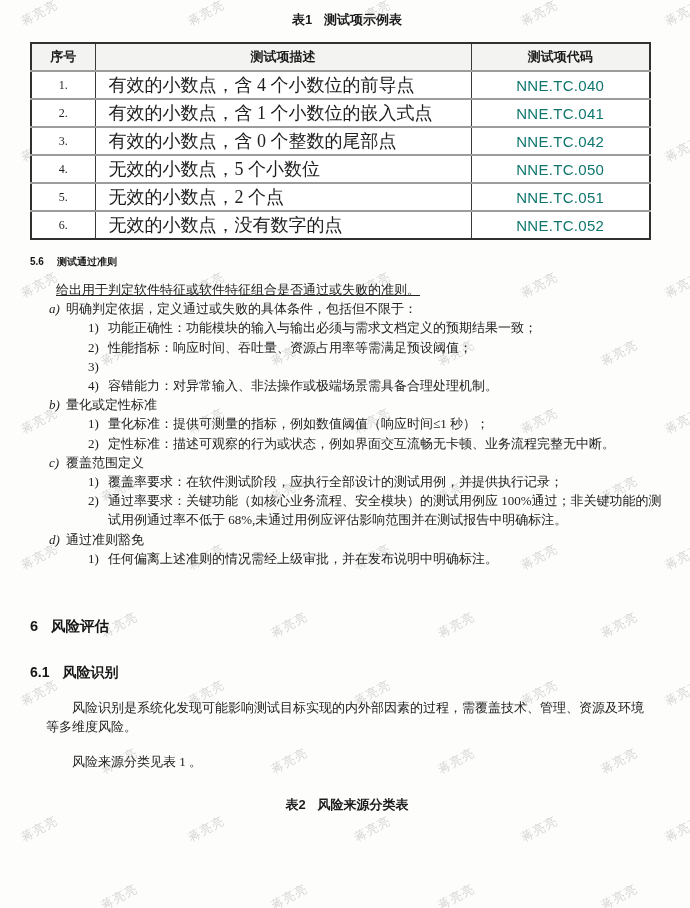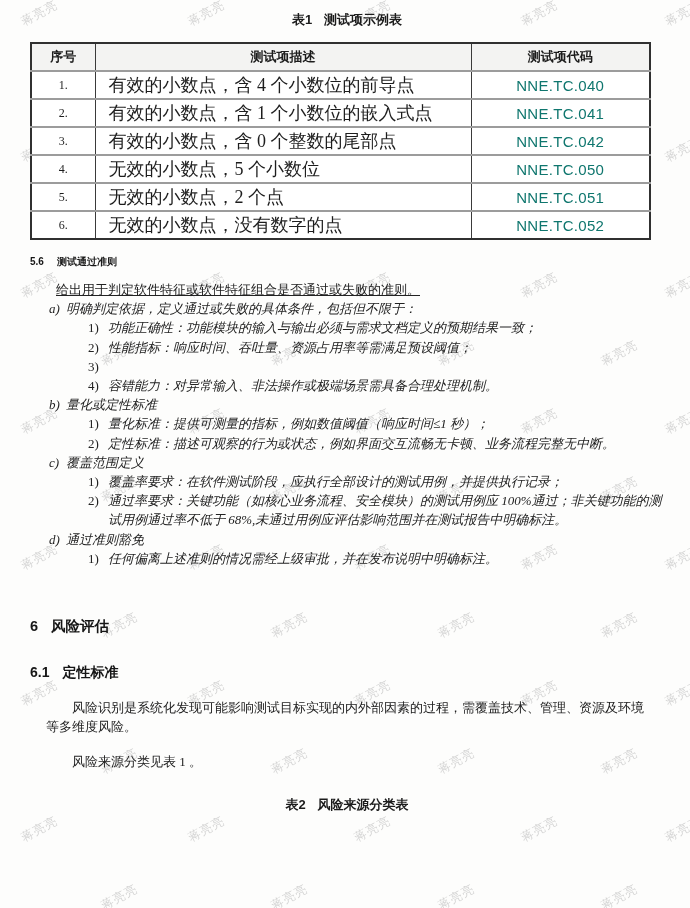--- a/index.html
+++ b/index.html
@@ -70,21 +70,21 @@
   .heading .num { display:inline-block; margin-right:13px; }
 
   .list-block { margin-top:9px; font-size:13px; line-height:19.2px; }
   .intro { text-indent:26px;text-decoration:underline; }
   .li { display:flex; }
   .li .lbl { flex:0 0 auto; }
   .li1 { padding-left:19px; }
   .li1 > .lbl { width:17px; font-style:italic; }
   .li2 { padding-left:58px; }
   .li2 > .lbl { width:20px; }
-  .li .txt { flex:1 1 auto;font-style:italic; }
+  .li .txt { flex:1 1 auto; }
 
   .para-block { margin-top:15px; font-size:13px; line-height:19.2px; }
   .para { margin:16px; text-indent:26px; }
 </style>
 </head>
 <body>
 
 <div class="wm-layer">
     <span class="wm" style="left: 20px; top: 5px;">蒋亮亮</span>
     <span class="wm" style="left: 187px; top: 5px;">蒋亮亮</span>
@@ -265,21 +265,21 @@
       <span class="lbl">1)</span>
       <span class="txt">任何偏离上述准则的情况需经上级审批，并在发布说明中明确标注。</span>
     </div>
   </div>
 
   <div class="heading h-6">
     <span class="num">6</span><span>风险评估</span>
   </div>
 
   <div class="heading h-61">
-    <span class="num">6.1</span><span>定性标准</span>
+    <span class="num">6.1</span><span>风险识别</span>
   </div>
 
   <div class="para-block">
     <p class="para">风险识别是系统化发现可能影响测试目标实现的内外部因素的过程，需覆盖技术、管理、资源及环境等多维度风险。</p>
     <p class="para">风险来源分类见表 1 。</p>
   </div>
 
   <div class="caption caption2">
     <span>表2</span><span class="cap-gap"></span><span>风险来源分类表</span>
   </div>

